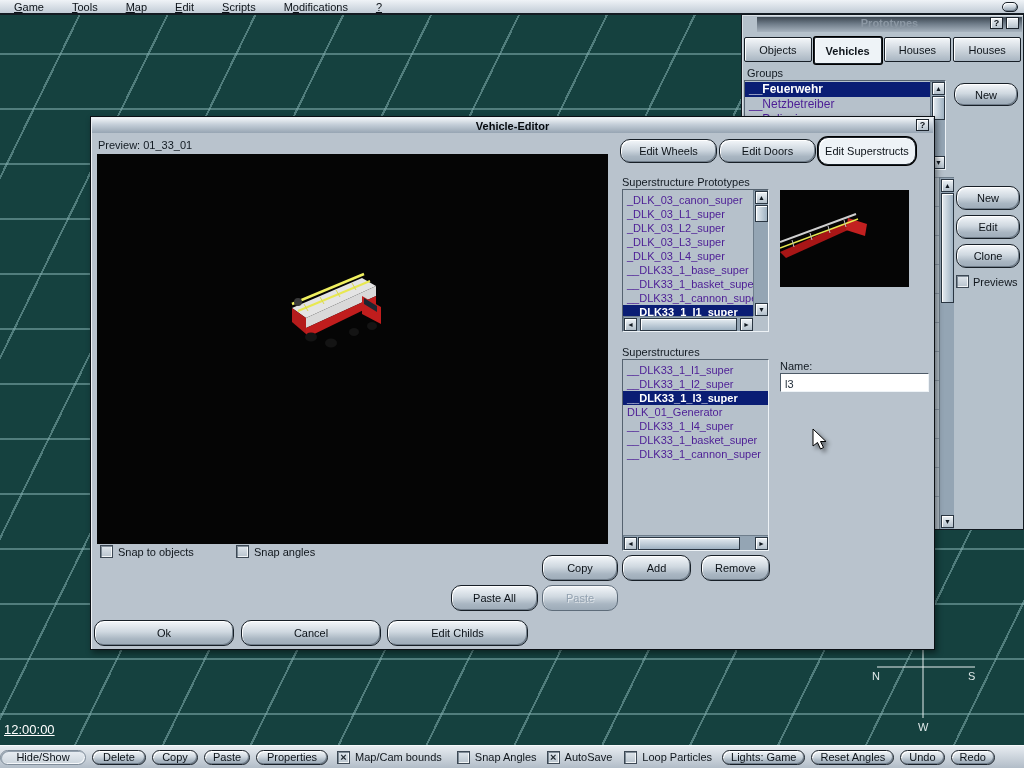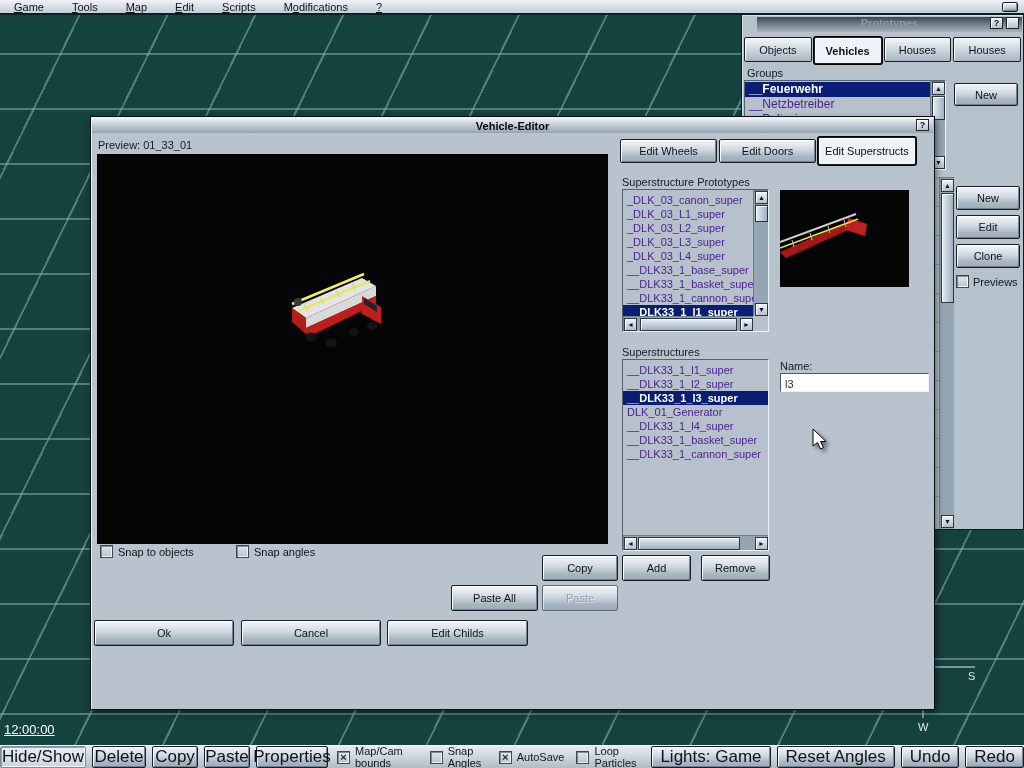--- a/index.html
+++ b/index.html
@@ -5,21 +5,21 @@
   html,body{margin:0;padding:0;background:#000;}
   #screen{position:relative;width:1024px;height:768px;overflow:hidden;
     font-family:"Liberation Sans",sans-serif;font-size:11px;color:#10161c;
     background-color:#15413f;
     background-image:
       repeating-linear-gradient(180deg, rgba(130,175,175,0) 0 53px, rgba(130,175,175,.55) 53px 55px),
       repeating-linear-gradient(116deg, rgba(130,175,175,0) 0 77px, rgba(130,175,175,.55) 77px 79px);}
   
   .btn{box-sizing:border-box;display:flex;align-items:center;justify-content:center;
     background:linear-gradient(180deg,#f4f7fa 0%,#cfd8e0 45%,#a9b6c2 75%,#9dabb8 100%);
-    border:1px solid #171f27;border-radius:2px;color:#0c1218;
+    border:1px solid #171f27;border-radius:10px;color:#0c1218;
     box-shadow:inset 1px 1px 0 rgba(255,255,255,.95), inset -1px -1px 0 rgba(104,118,131,.85);
     white-space:nowrap;cursor:default;text-align:center;}
   .btn.active{background:#eef3f7;font-weight:normal;box-shadow:0 0 0 1px #000, inset 1px 1px 0 #fff;}
   .btn.disabled{color:#92a1b0;text-shadow:1px 1px 0 rgba(255,255,255,.55);border-color:#5e6c7a;
     box-shadow:inset 1px 1px 0 rgba(255,255,255,.6);}
   .btn.flat{background:linear-gradient(180deg,#e9eef3,#ccd5dd);border:1px solid #7f8c99;
     box-shadow:inset 1px 1px 0 #93a0ad, inset -1px -1px 0 #f4f7fa;}
   .cb{box-sizing:border-box;width:13px;height:13px;flex:0 0 13px;
     background:linear-gradient(180deg,#dfe6ec,#b9c4ce);border:1px solid #3c4854;
     box-shadow:inset 1px 1px 0 rgba(90,104,117,.7), inset -1px -1px 0 rgba(255,255,255,.8);
@@ -69,41 +69,41 @@
     background:linear-gradient(180deg,#f4f7fa,#a9b6c2);border:1px solid #171f27;border-radius:2px;
     box-shadow:inset 1px 1px 0 rgba(255,255,255,.95);}
   .ptab.active{height:25px;background:#eef3f7;font-weight:bold;box-shadow:0 0 0 1px #000,inset 1px 1px 0 #fff;}
   #groups-list .lrow{height:15px;line-height:15px;font-size:12px;}
   #side-btns{position:absolute;left:214px;top:171px;width:64px;display:flex;flex-direction:column;gap:5px;}
   #side-btns .btn{height:24px;}
   #previews-row{position:absolute;left:214px;top:260px;display:flex;align-items:center;gap:4px;}
   #ticks{position:absolute;left:189px;top:162px;width:8px;height:334px;
     background-image:repeating-linear-gradient(180deg,#8c99a7 0 1px,rgba(0,0,0,0) 1px 29px);}
   
-  #dialog{position:absolute;left:90px;top:116px;width:845px;height:594px;
+  #dialog{position:absolute;left:90px;top:116px;width:845px;height:534px;
     background:#b9c3cd;border:1px solid #0a0f14;box-sizing:border-box;
     box-shadow:inset 1px 1px 0 rgba(255,255,255,.75), 2px 3px 6px rgba(0,0,0,.45);}
   #d-title{position:absolute;left:1px;top:1px;right:1px;height:15px;
     background:linear-gradient(180deg,#f0f4f7 0%,#c3cdd7 45%,#97a5b3 100%);
     display:flex;align-items:center;justify-content:center;font-weight:bold;color:#05090d;}
   #preview-black{position:absolute;left:6px;top:37px;width:511px;height:390px;background:#050505;}
   #edit-tabs{position:absolute;left:529px;top:22px;width:388px;height:30px;display:flex;align-items:flex-start;}
   .etab{box-sizing:border-box;width:97px;height:24px;margin-right:2px;}
   .etab.active{width:98px;height:28px;margin-top:-2px;}
   #thumb-black{position:absolute;left:689px;top:73px;width:129px;height:97px;background:#050505;}
   .textbox{position:absolute;box-sizing:border-box;background:#ffffff;
     border-top:1px solid #4d5a67;border-left:1px solid #4d5a67;
     border-bottom:1px solid #eef3f7;border-right:1px solid #eef3f7;
     font-family:"Liberation Sans",sans-serif;font-size:11px;color:#222e3a;padding:2px 0 0 4px;}
   .cb-row{position:absolute;display:flex;align-items:center;gap:5px;}
   
   #toolbar{position:absolute;left:0;top:745px;width:1024px;height:23px;box-sizing:border-box;
     background:linear-gradient(180deg,#e7ecf1,#b2bdc8);border-top:1px solid #f6f9fb;
     display:flex;align-items:center;}
-  #toolbar .btn{height:22px;padding:0 8px;font-size:17px;}
+  #toolbar .btn{height:15px;padding:0 8px;font-size:11px;}
   .tb-check{display:flex;align-items:center;gap:5px;}
   #clock{position:absolute;left:4px;top:722px;color:#ffffff;font-size:13px;text-decoration:underline;}
   #cursor{position:absolute;left:812px;top:428px;filter:drop-shadow(3px 3px 2px rgba(0,0,0,.45));}
   svg text{font-family:"Liberation Sans",sans-serif;}
 </style>
 </head>
 <body>
 
 <div id="screen">
 

